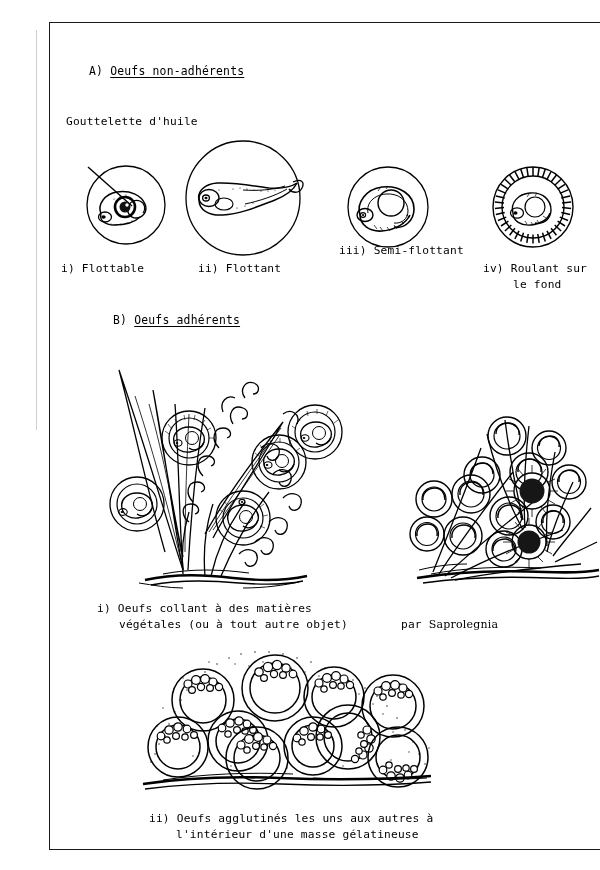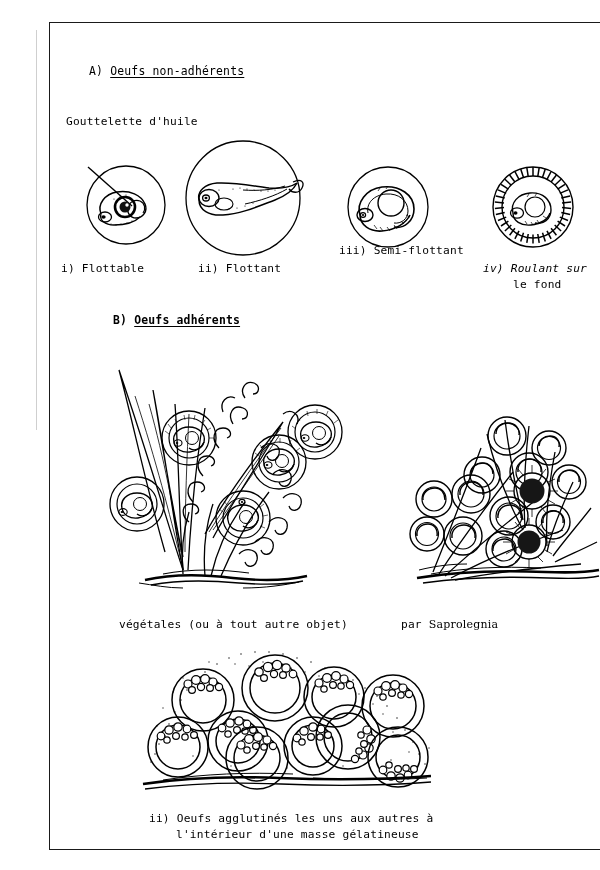--- a/index.html
+++ b/index.html
@@ -187,24 +187,24 @@
     <g stroke="#000" stroke-width="0.7">
       <path d="M36 58 L38 61"></path>
         <path d="M42 59 L44 62"></path>
       <path d="M48 57 L50 60"></path>
         <path d="M54 53 L57 55"></path>
       <path d="M38 34 L40 31"></path>
         <path d="M46 33 L48 30"></path>
     </g>
   </svg>
 
-  <div class="txt" style="left:452px;top:261px;font-style:italic;"><span>iv)</span> <span>Roulant sur</span></div>
+  <div class="txt" style="left:452px;top:261px;"><span>iv)</span> <span>Roulant sur</span></div>
   <div class="txt" style="left:482px;top:277px;">le fond</div>
 
-  <div class="txt heading" style="left:82px;top:313px;font-weight:bold;"><span>B)</span> <span class="u">Oeufs adhérents</span></div>
+  <div class="txt heading" style="left:82px;top:313px;"><span>B)</span> <span class="u">Oeufs adhérents</span></div>
 
   <svg class="fig" style="left:62px;top:352px;" width="240" height="240" viewBox="0 0 240 240">
     <g fill="none" stroke="#000" stroke-width="1.3">
 
       <path d="M90 218 C74 170 58 112 26 18 C40 70 52 130 72 200"></path>
       <path d="M90 218 C80 168 74 112 60 38 C70 96 78 150 90 205"></path>
       <path d="M90 218 C86 166 86 108 82 52"></path>
       <path d="M95 218 C98 160 104 104 112 56"></path>
 
       <path d="M88 208 C76 160 64 112 42 44" stroke-width="0.8"></path>
@@ -326,20 +326,21 @@
 
     <g stroke="#000" fill="none">
       <path d="M52 228 C78 222 108 222 140 226 C168 229 196 228 214 224" stroke-width="2.4"></path>
       <path d="M58 233 C84 228 114 228 146 231 C172 233 196 232 210 229" stroke-width="1.4"></path>
       <path d="M70 222 C96 217 126 217 156 221" stroke-width="1.1"></path>
       <path d="M46 231 C60 233 74 236 90 236" stroke-width="1"></path>
       <path d="M150 236 C172 236 192 233 206 230" stroke-width="1"></path>
     </g>
   </svg>
 
+  <div class="txt" style="left:66px;top:601px;"><span>i)</span> <span>Oeufs collant à des matières</span></div>
   <div class="txt" style="left:88px;top:617px;">végétales (ou à tout autre objet)</div>
 
   <svg class="fig" style="left:374px;top:412px;" width="196" height="180" viewBox="0 0 196 180">
 
     <g fill="none" stroke="#000" stroke-width="1.3">
       <path d="M28 160 C44 120 60 80 76 36"></path>
       <path d="M34 162 C56 128 80 96 108 60"></path>
       <path d="M40 164 C68 138 100 112 136 84"></path>
       <path d="M46 166 C80 148 118 132 158 118"></path>
       <path d="M50 168 C88 160 130 156 176 152"></path>

